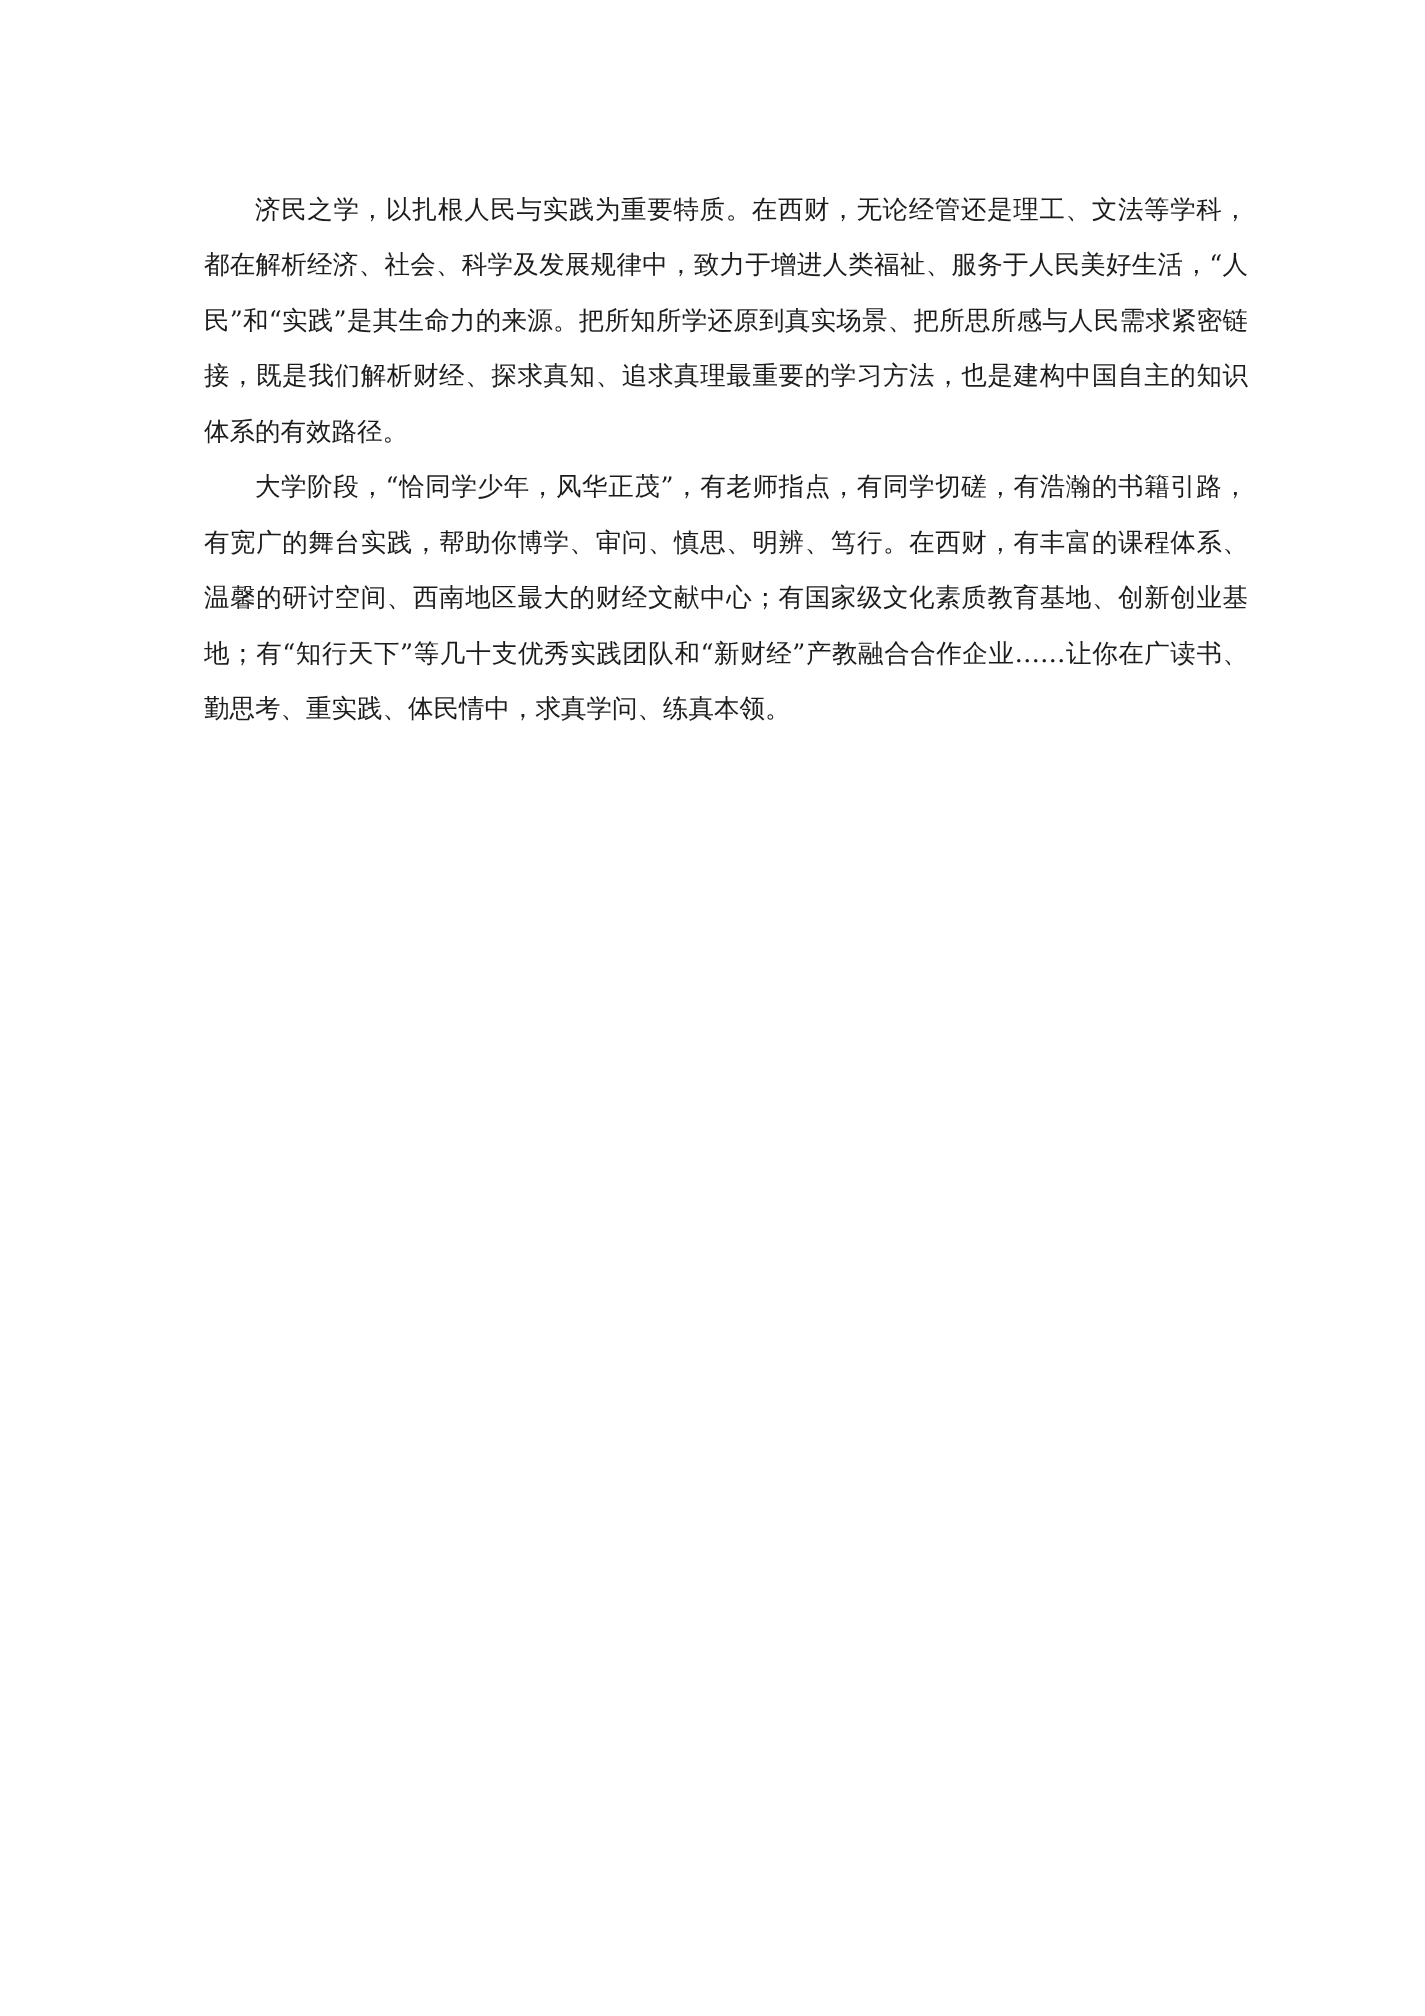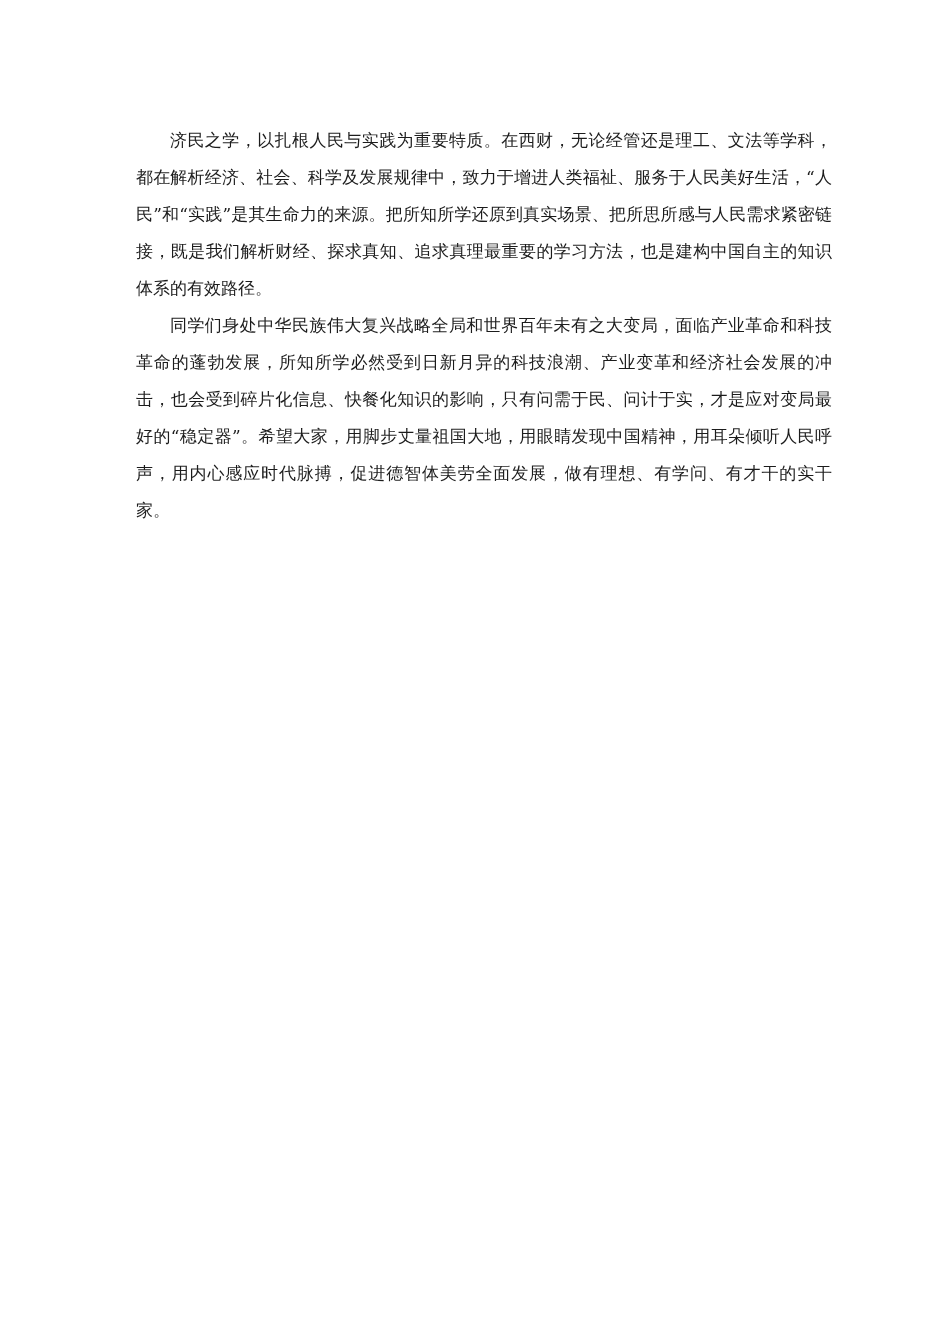--- a/index.html
+++ b/index.html
@@ -31,15 +31,15 @@
     padding: 0;
     text-indent: 2em;
   }
 </style>
 </head>
 <body>
 
 <div class="page">
   <div class="doc-content">
     <p>济民之学，以扎根人民与实践为重要特质。在西财，无论经管还是理工、文法等学科，都在解析经济、社会、科学及发展规律中，致力于增进人类福祉、服务于人民美好生活，“人民”和“实践”是其生命力的来源。把所知所学还原到真实场景、把所思所感与人民需求紧密链接，既是我们解析财经、探求真知、追求真理最重要的学习方法，也是建构中国自主的知识体系的有效路径。</p>
-    <p>同学们身处中华民族伟大复兴战略全局和世界百年未有之大变局，面临产业革命和科技革命的蓬勃发展，所知所学必然受到日新月异的科技浪潮、产业变革和经济社会发展的冲击，也会受到碎片化信息、快餐化知识的影响，只有问需于民、问计于实，才是应对变局最好的“稳定器”。希望大家，用脚步丈量祖国大地，用眼睛发现中国精神，用耳朵倾听人民呼声，用内心感应时代脉搏，促进德智体美劳全面发展，做有理想、有学问、有才干的实干家。</p>
+    <p>大学阶段，“恰同学少年，风华正茂”，有老师指点，有同学切磋，有浩瀚的书籍引路，有宽广的舞台实践，帮助你博学、审问、慎思、明辨、笃行。在西财，有丰富的课程体系、温馨的研讨空间、西南地区最大的财经文献中心；有国家级文化素质教育基地、创新创业基地；有“知行天下”等几十支优秀实践团队和“新财经”产教融合合作企业……让你在广读书、勤思考、重实践、体民情中，求真学问、练真本领。</p>
   </div>
 </div>
 
 </body></html>

